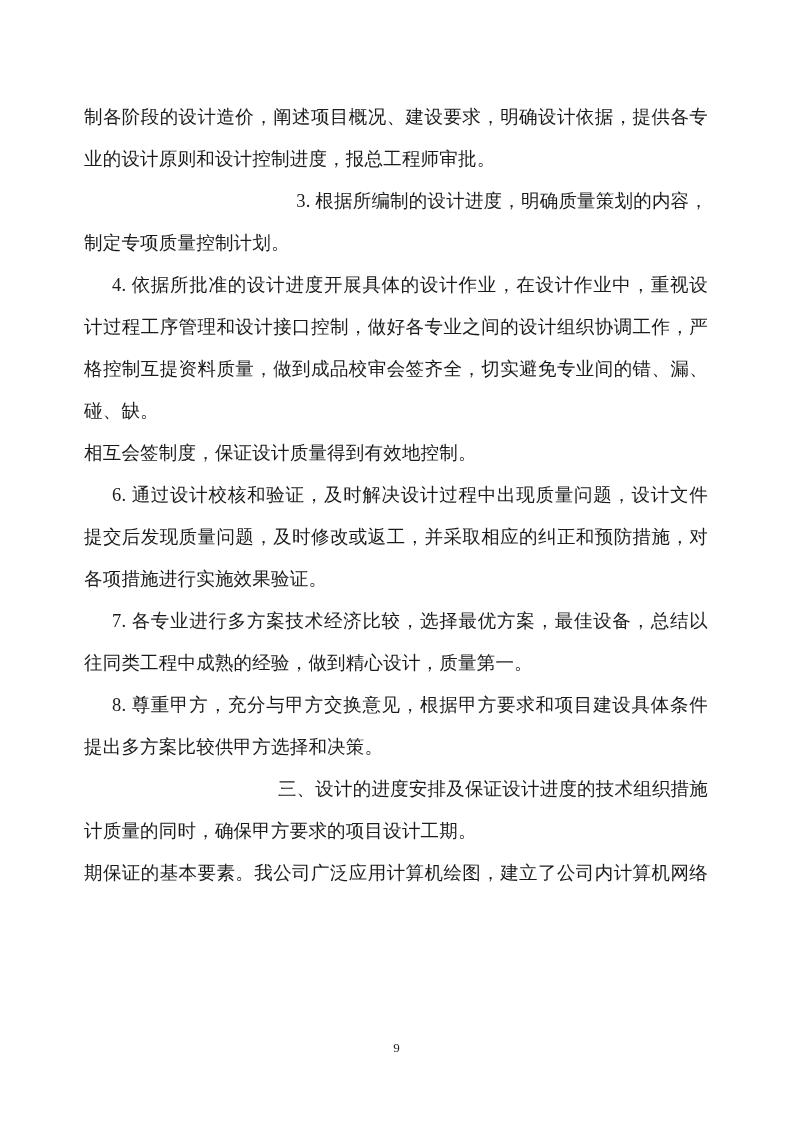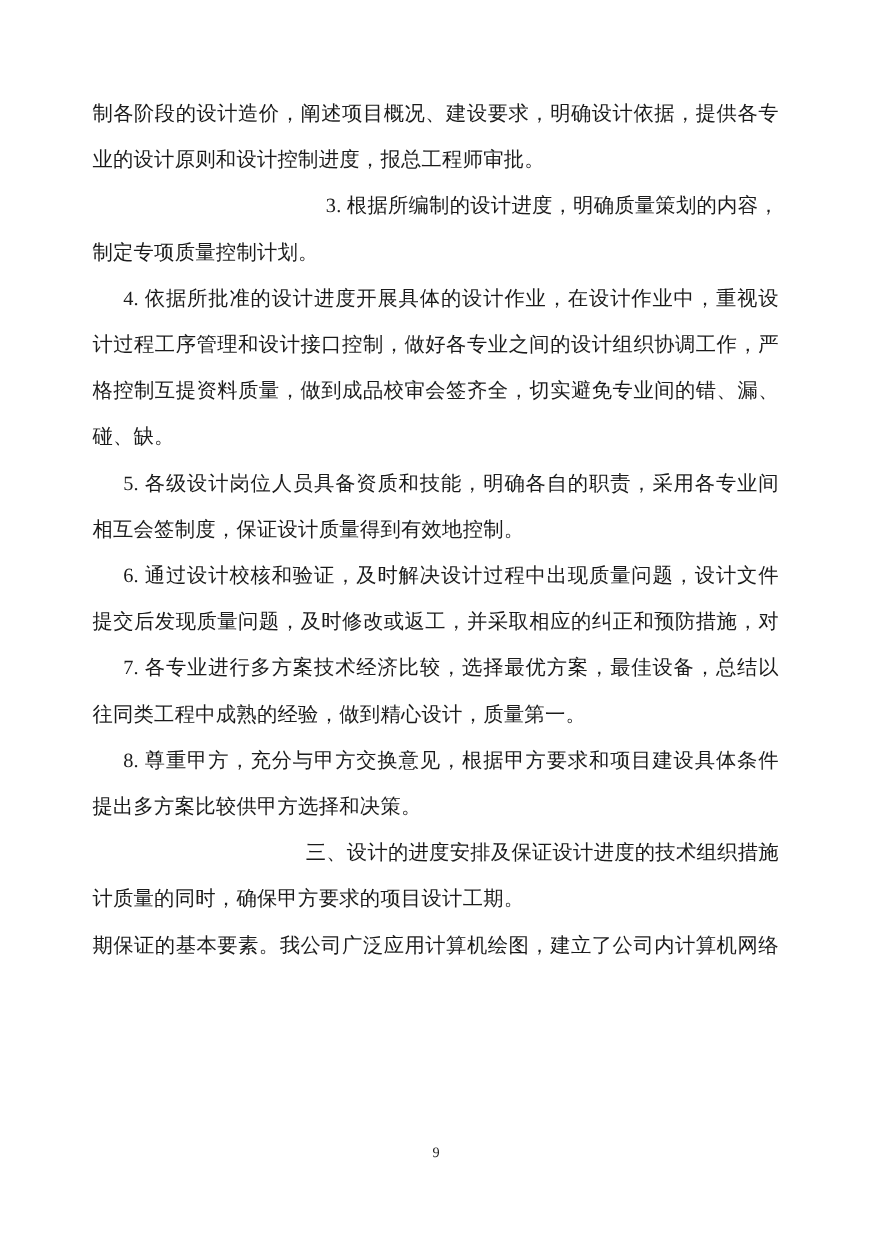--- a/index.html
+++ b/index.html
@@ -12,21 +12,21 @@
     width: 793px;
     height: 1122px;
     background: #ffffff;
     overflow: hidden;
     font-family: "Liberation Serif", "DejaVu Serif", serif;
     color: #1b1b1b;
   }
   .content {
     position: absolute;
     left: 84px;
-    top: 83px;
+    top: 96px;
     width: 624px;
   }
   .line {
     height: 42px;
     line-height: 42px;
     font-size: 18.5px;
     letter-spacing: 0.2px;
     word-break: keep-all;
     white-space: nowrap;
     text-align: left;
@@ -60,24 +60,24 @@
 <div class="page">
   <div class="content">
     <div class="line full">制各阶段的设计造价，阐述项目概况、建设要求，明确设计依据，提供各专</div>
     <div class="line end">业的设计原则和设计控制进度，报总工程师审批。</div>
     <div class="line indent full">3. 根据所编制的设计进度，明确质量策划的内容，若有特殊的质量要求，</div>
     <div class="line end">制定专项质量控制计划。</div>
     <div class="line indent full">4. 依据所批准的设计进度开展具体的设计作业，在设计作业中，重视设</div>
     <div class="line full">计过程工序管理和设计接口控制，做好各专业之间的设计组织协调工作，严</div>
     <div class="line full">格控制互提资料质量，做到成品校审会签齐全，切实避免专业间的错、漏、</div>
     <div class="line end">碰、缺。</div>
-    <div class="line indent full">5. 各级设计岗位人员具备资质和技能，明确各自的职责，采用各专业间</div>
     <div class="line end">相互会签制度，保证设计质量得到有效地控制。</div>
     <div class="line indent full">6. 通过设计校核和验证，及时解决设计过程中出现质量问题，设计文件</div>
     <div class="line full">提交后发现质量问题，及时修改或返工，并采取相应的纠正和预防措施，对</div>
+    <div class="line end">各项措施进行实施效果验证。</div>
     <div class="line indent full">7. 各专业进行多方案技术经济比较，选择最优方案，最佳设备，总结以</div>
     <div class="line end">往同类工程中成熟的经验，做到精心设计，质量第一。</div>
     <div class="line indent full">8. 尊重甲方，充分与甲方交换意见，根据甲方要求和项目建设具体条件</div>
     <div class="line end">提出多方案比较供甲方选择和决策。</div>
     <div class="line indent end">三、设计的进度安排及保证设计进度的技术组织措施</div>
     <div class="line end">计质量的同时，确保甲方要求的项目设计工期。</div>
     <div class="line full">期保证的基本要素。我公司广泛应用计算机绘图，建立了公司内计算机网络</div>
   </div>
   <div class="page-number">9</div>
 </div>

